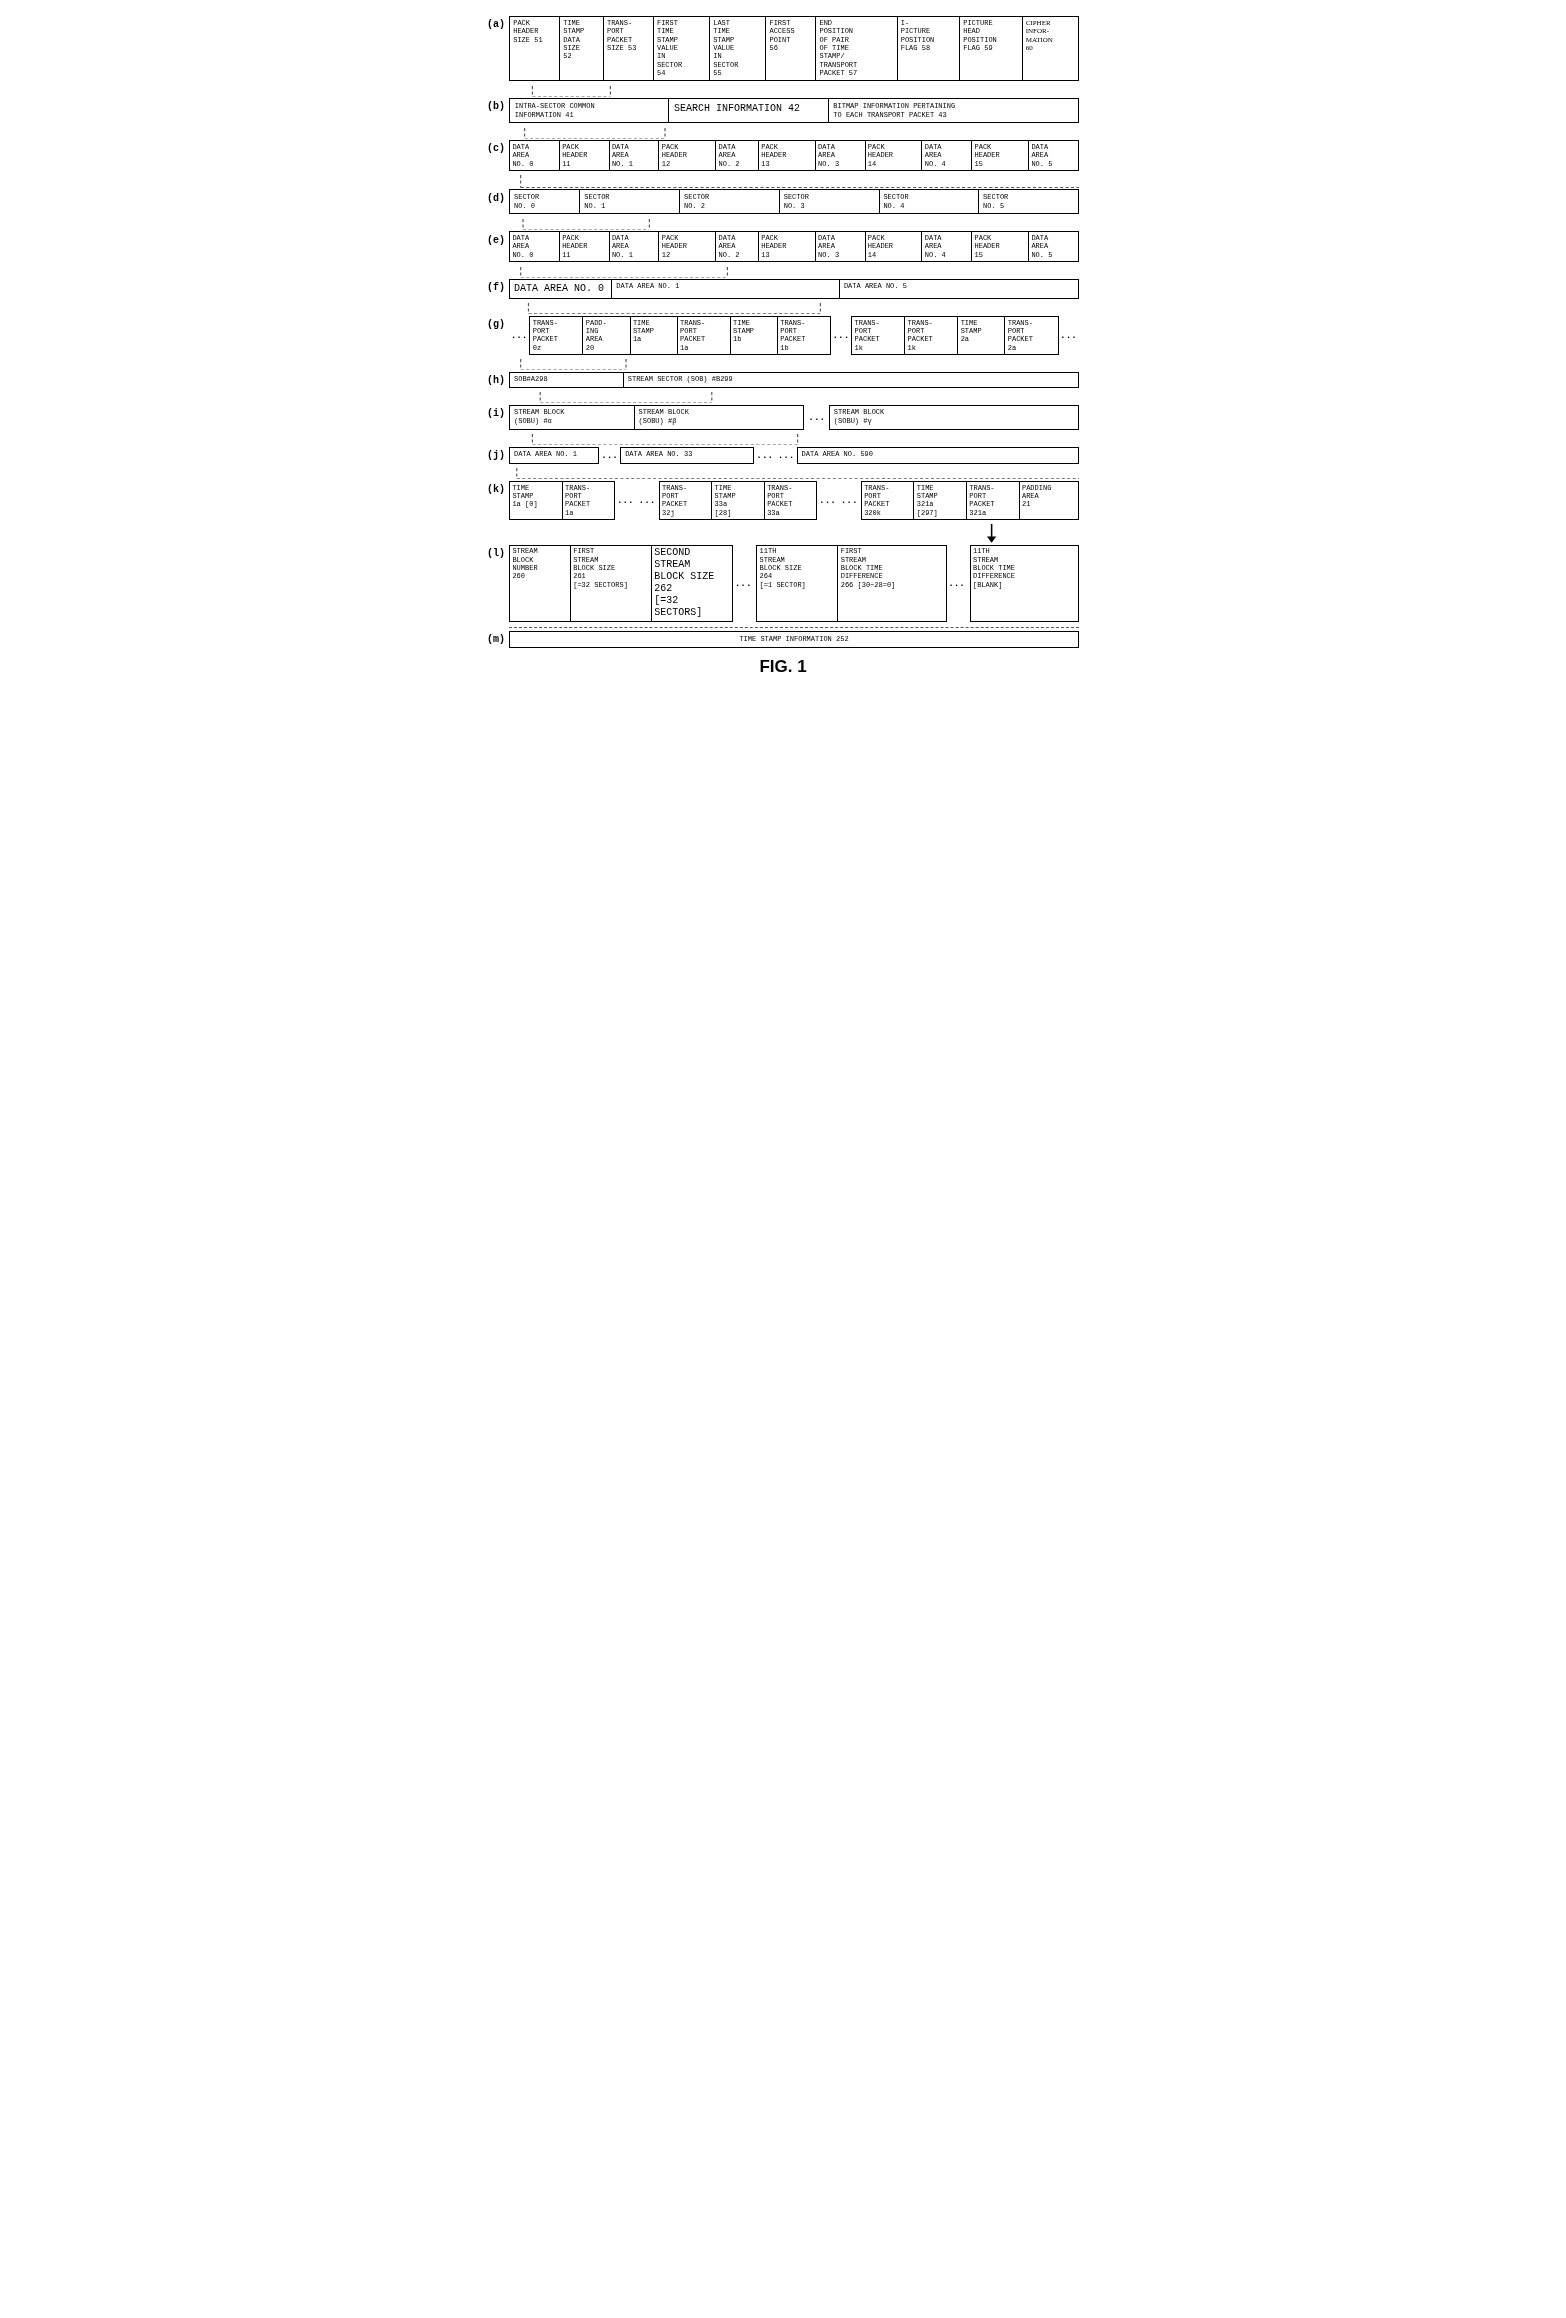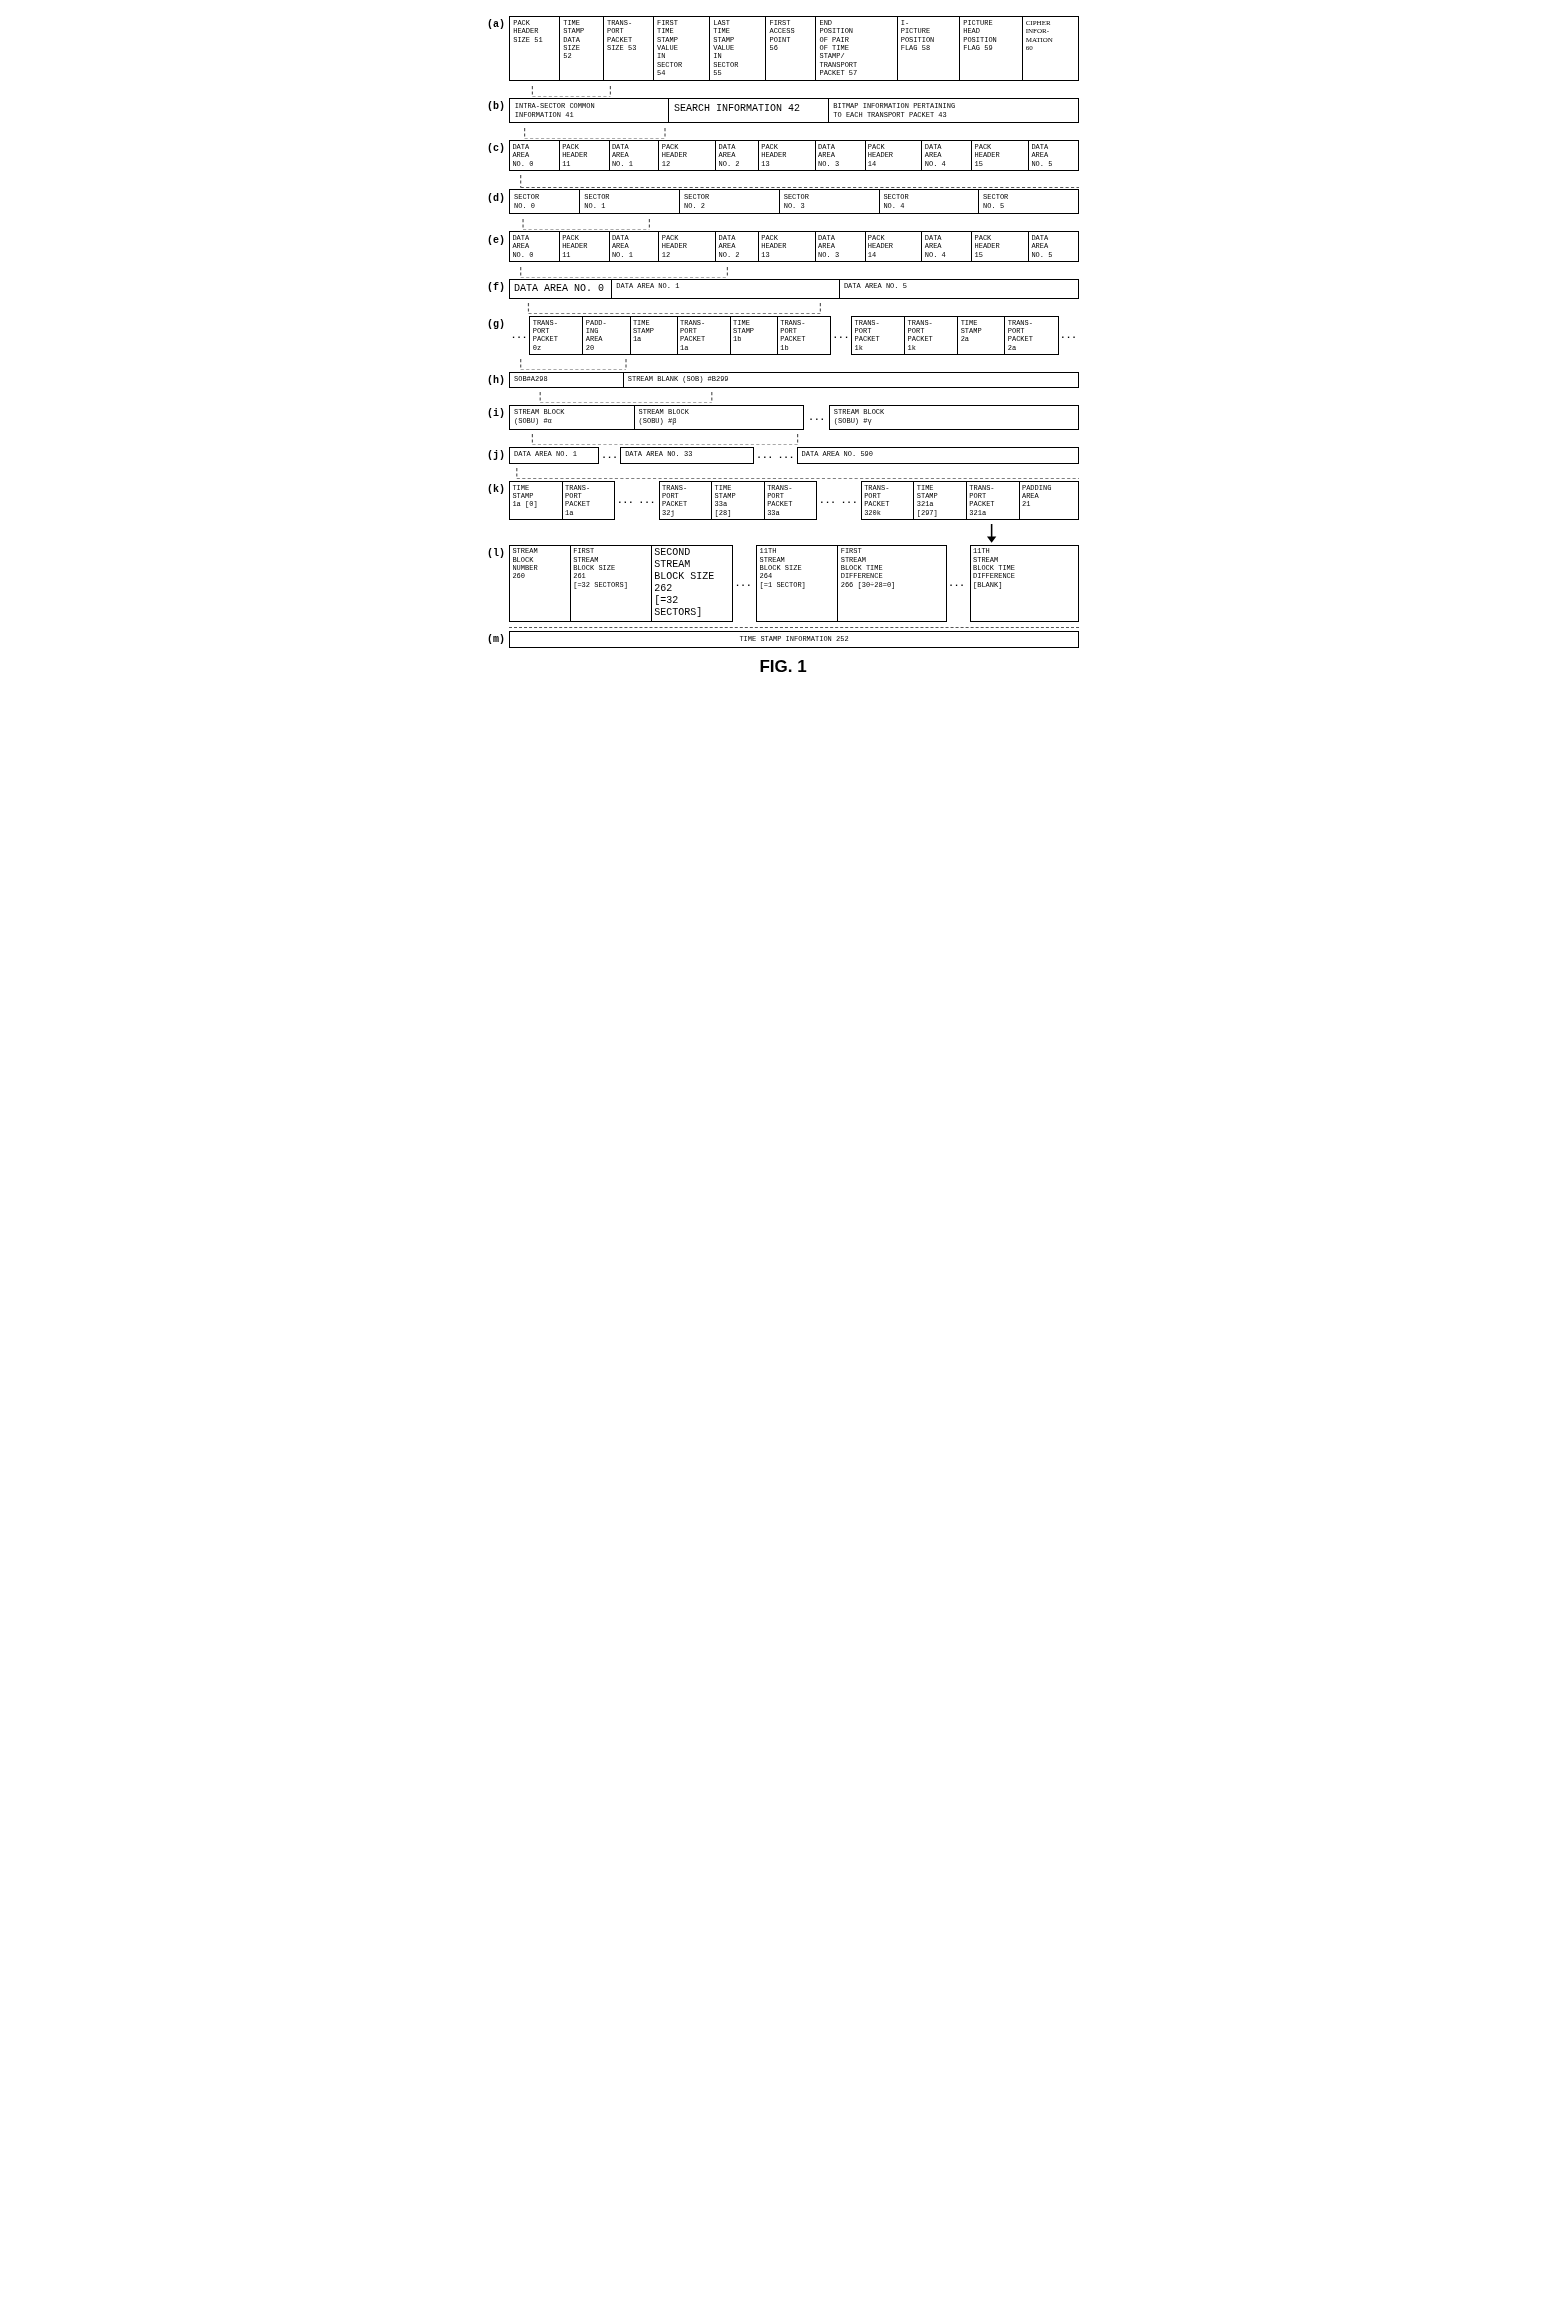--- a/index.html
+++ b/index.html
@@ -201,21 +201,21 @@
     <line x1="150" y1="0" x2="150" y2="14" stroke="#555" stroke-width="1.5" stroke-dasharray="4,3"></line>
   </svg>
 </div>
 
 <div style="display:flex;align-items:flex-start;margin-bottom:4.7px;">
   <span style="font-weight:bold;font-size:10px;min-width:22px;padding-right:3.1px;padding-top:3.1px;">(h)</span>
   <table style="flex:1;border-collapse:collapse;">
     <tbody>
         <tr>
       <td style="border:1.2px solid #000;padding:2.3px 3.9px;font-size:7px;line-height:1.3;vertical-align:top;width:20%;">SOB#A298</td>
-      <td style="border:1.2px solid #000;padding:2.3px 3.9px;font-size:7px;line-height:1.3;vertical-align:top;width:80%;">STREAM BLANK (SOB) #B299</td>
+      <td style="border:1.2px solid #000;padding:2.3px 3.9px;font-size:7px;line-height:1.3;vertical-align:top;width:80%;">STREAM SECTOR (SOB) #B299</td>
     </tr>
   </tbody>
     </table>
 </div>
 
 <div style="margin-left:22px;margin-bottom:1.6px;">
   <svg width="234" height="11" class="connector-svg" viewBox="0 0 300 14">
     <line x1="40" y1="0" x2="40" y2="14" stroke="#555" stroke-width="1.5" stroke-dasharray="4,3"></line>
     <line x1="40" y1="14" x2="260" y2="14" stroke="#555" stroke-width="1.5" stroke-dasharray="4,3"></line>
     <line x1="260" y1="0" x2="260" y2="14" stroke="#555" stroke-width="1.5" stroke-dasharray="4,3"></line>

